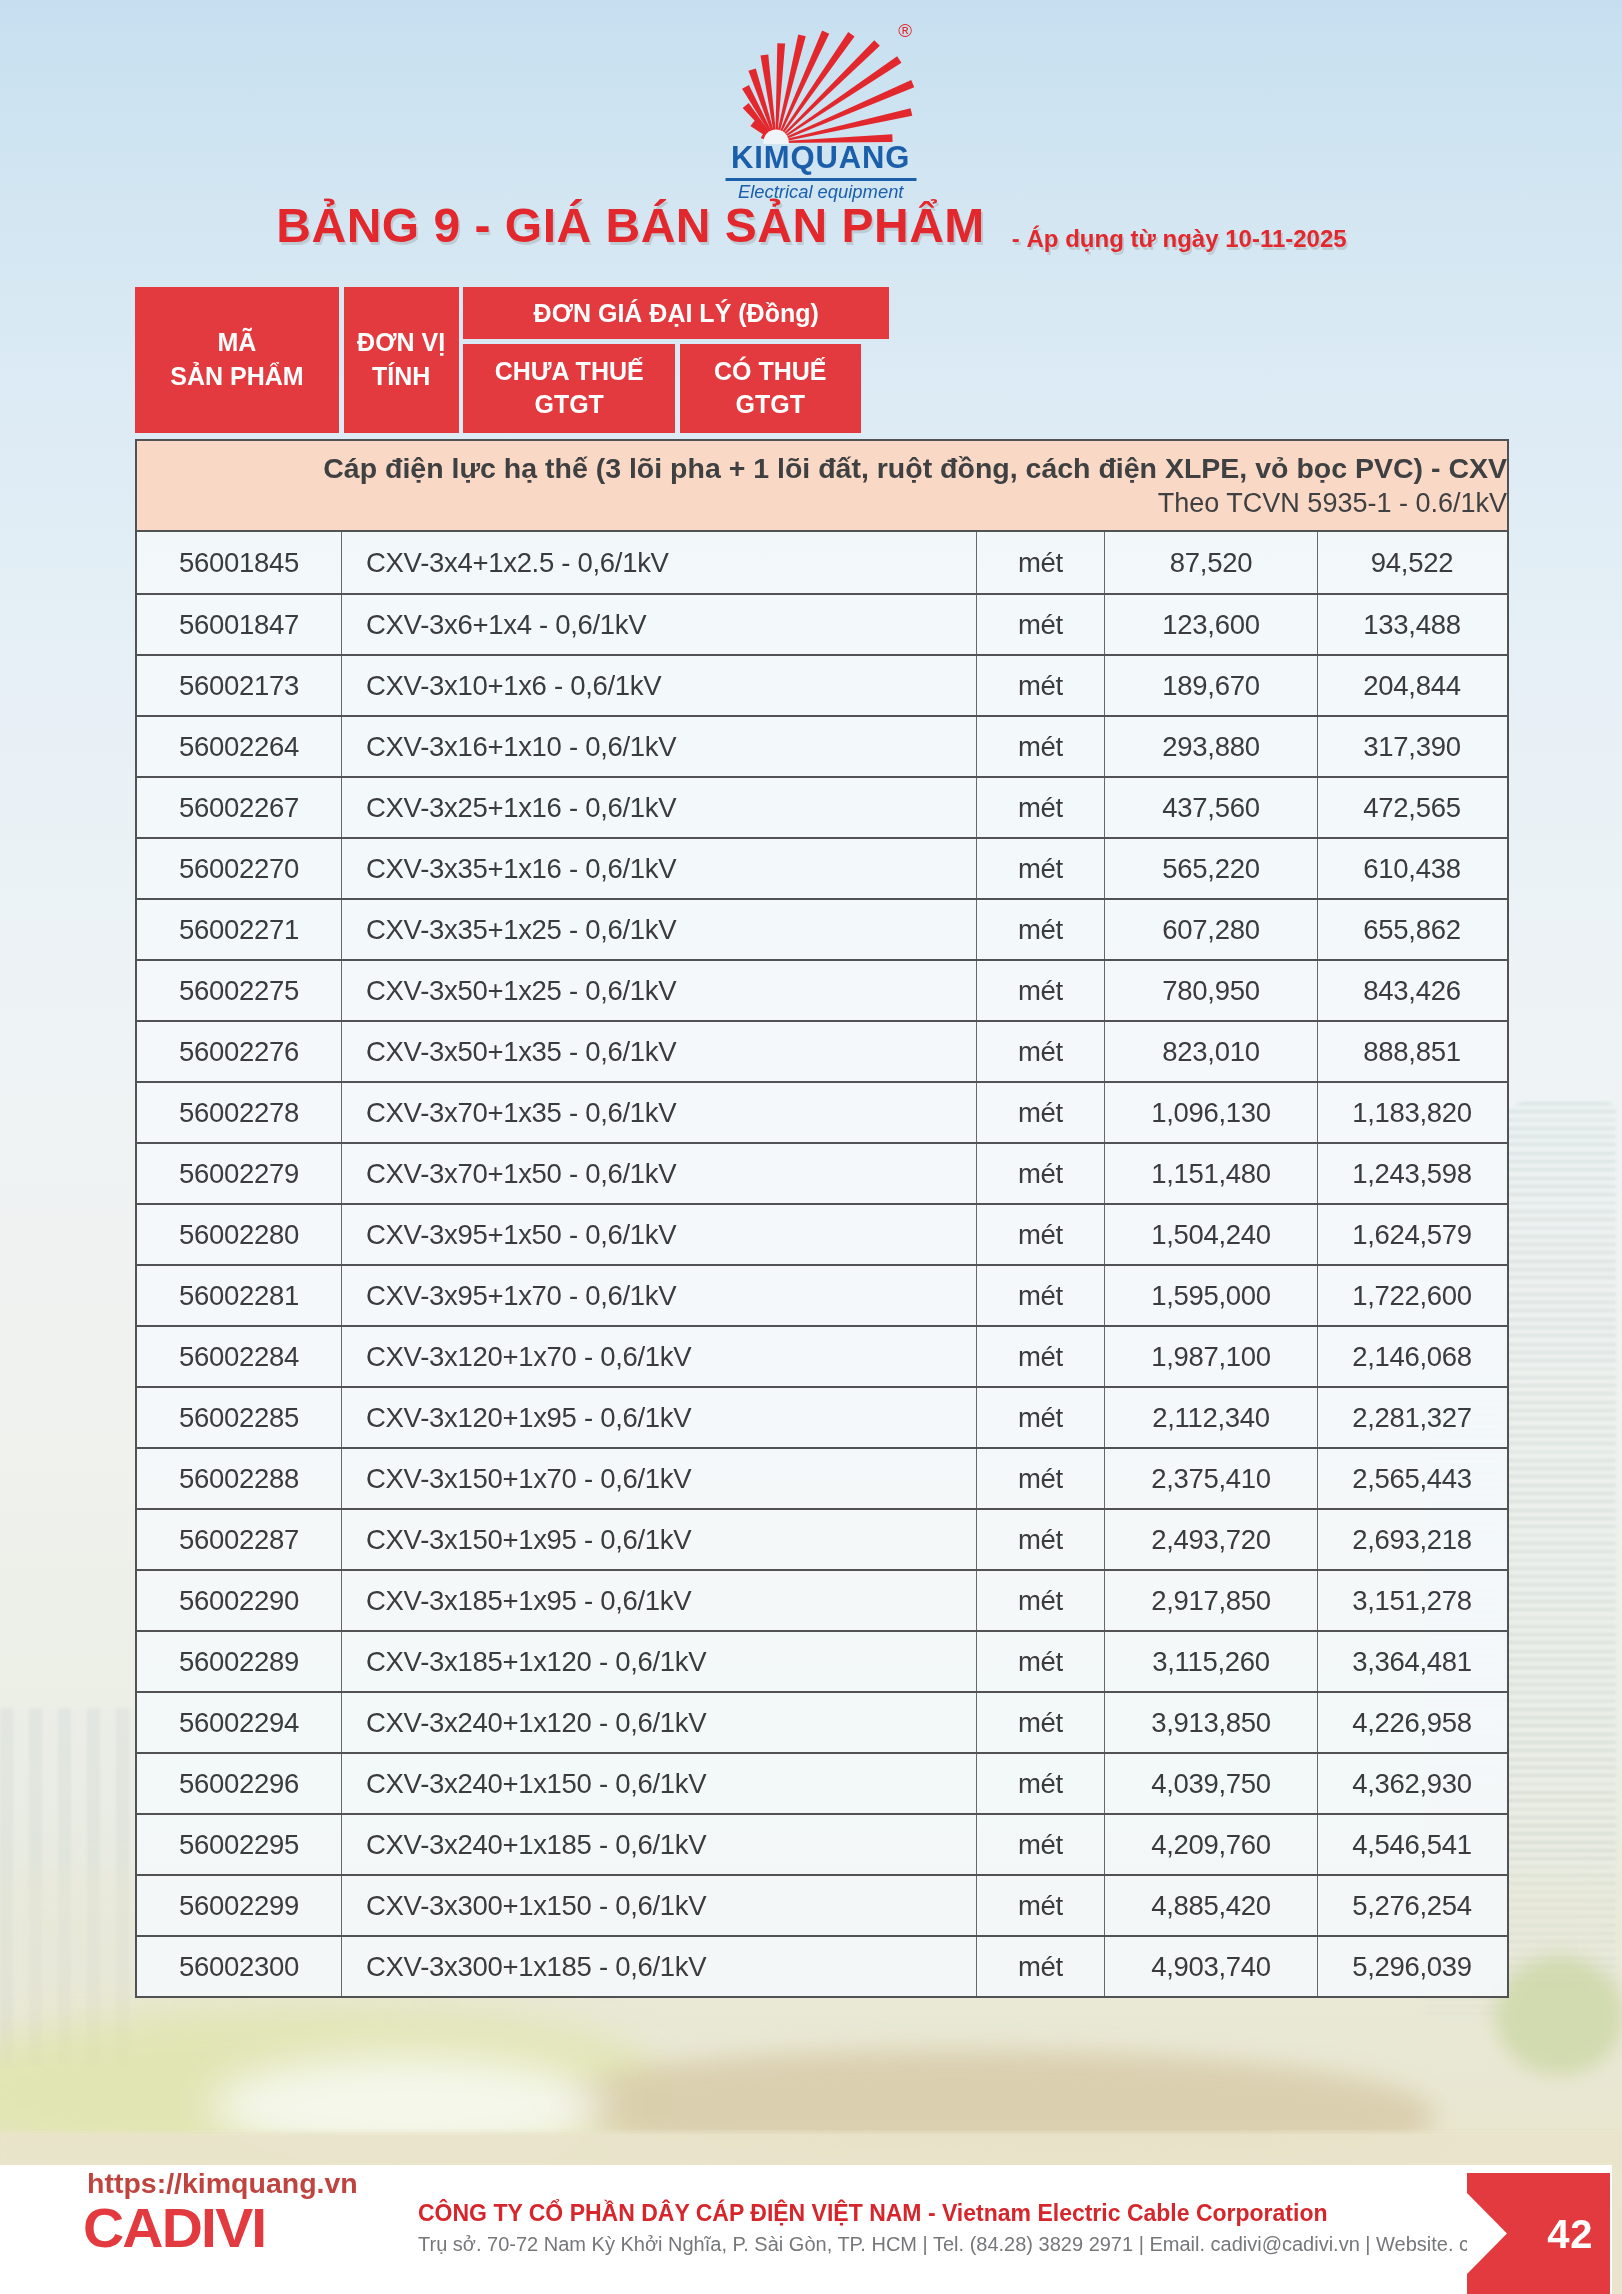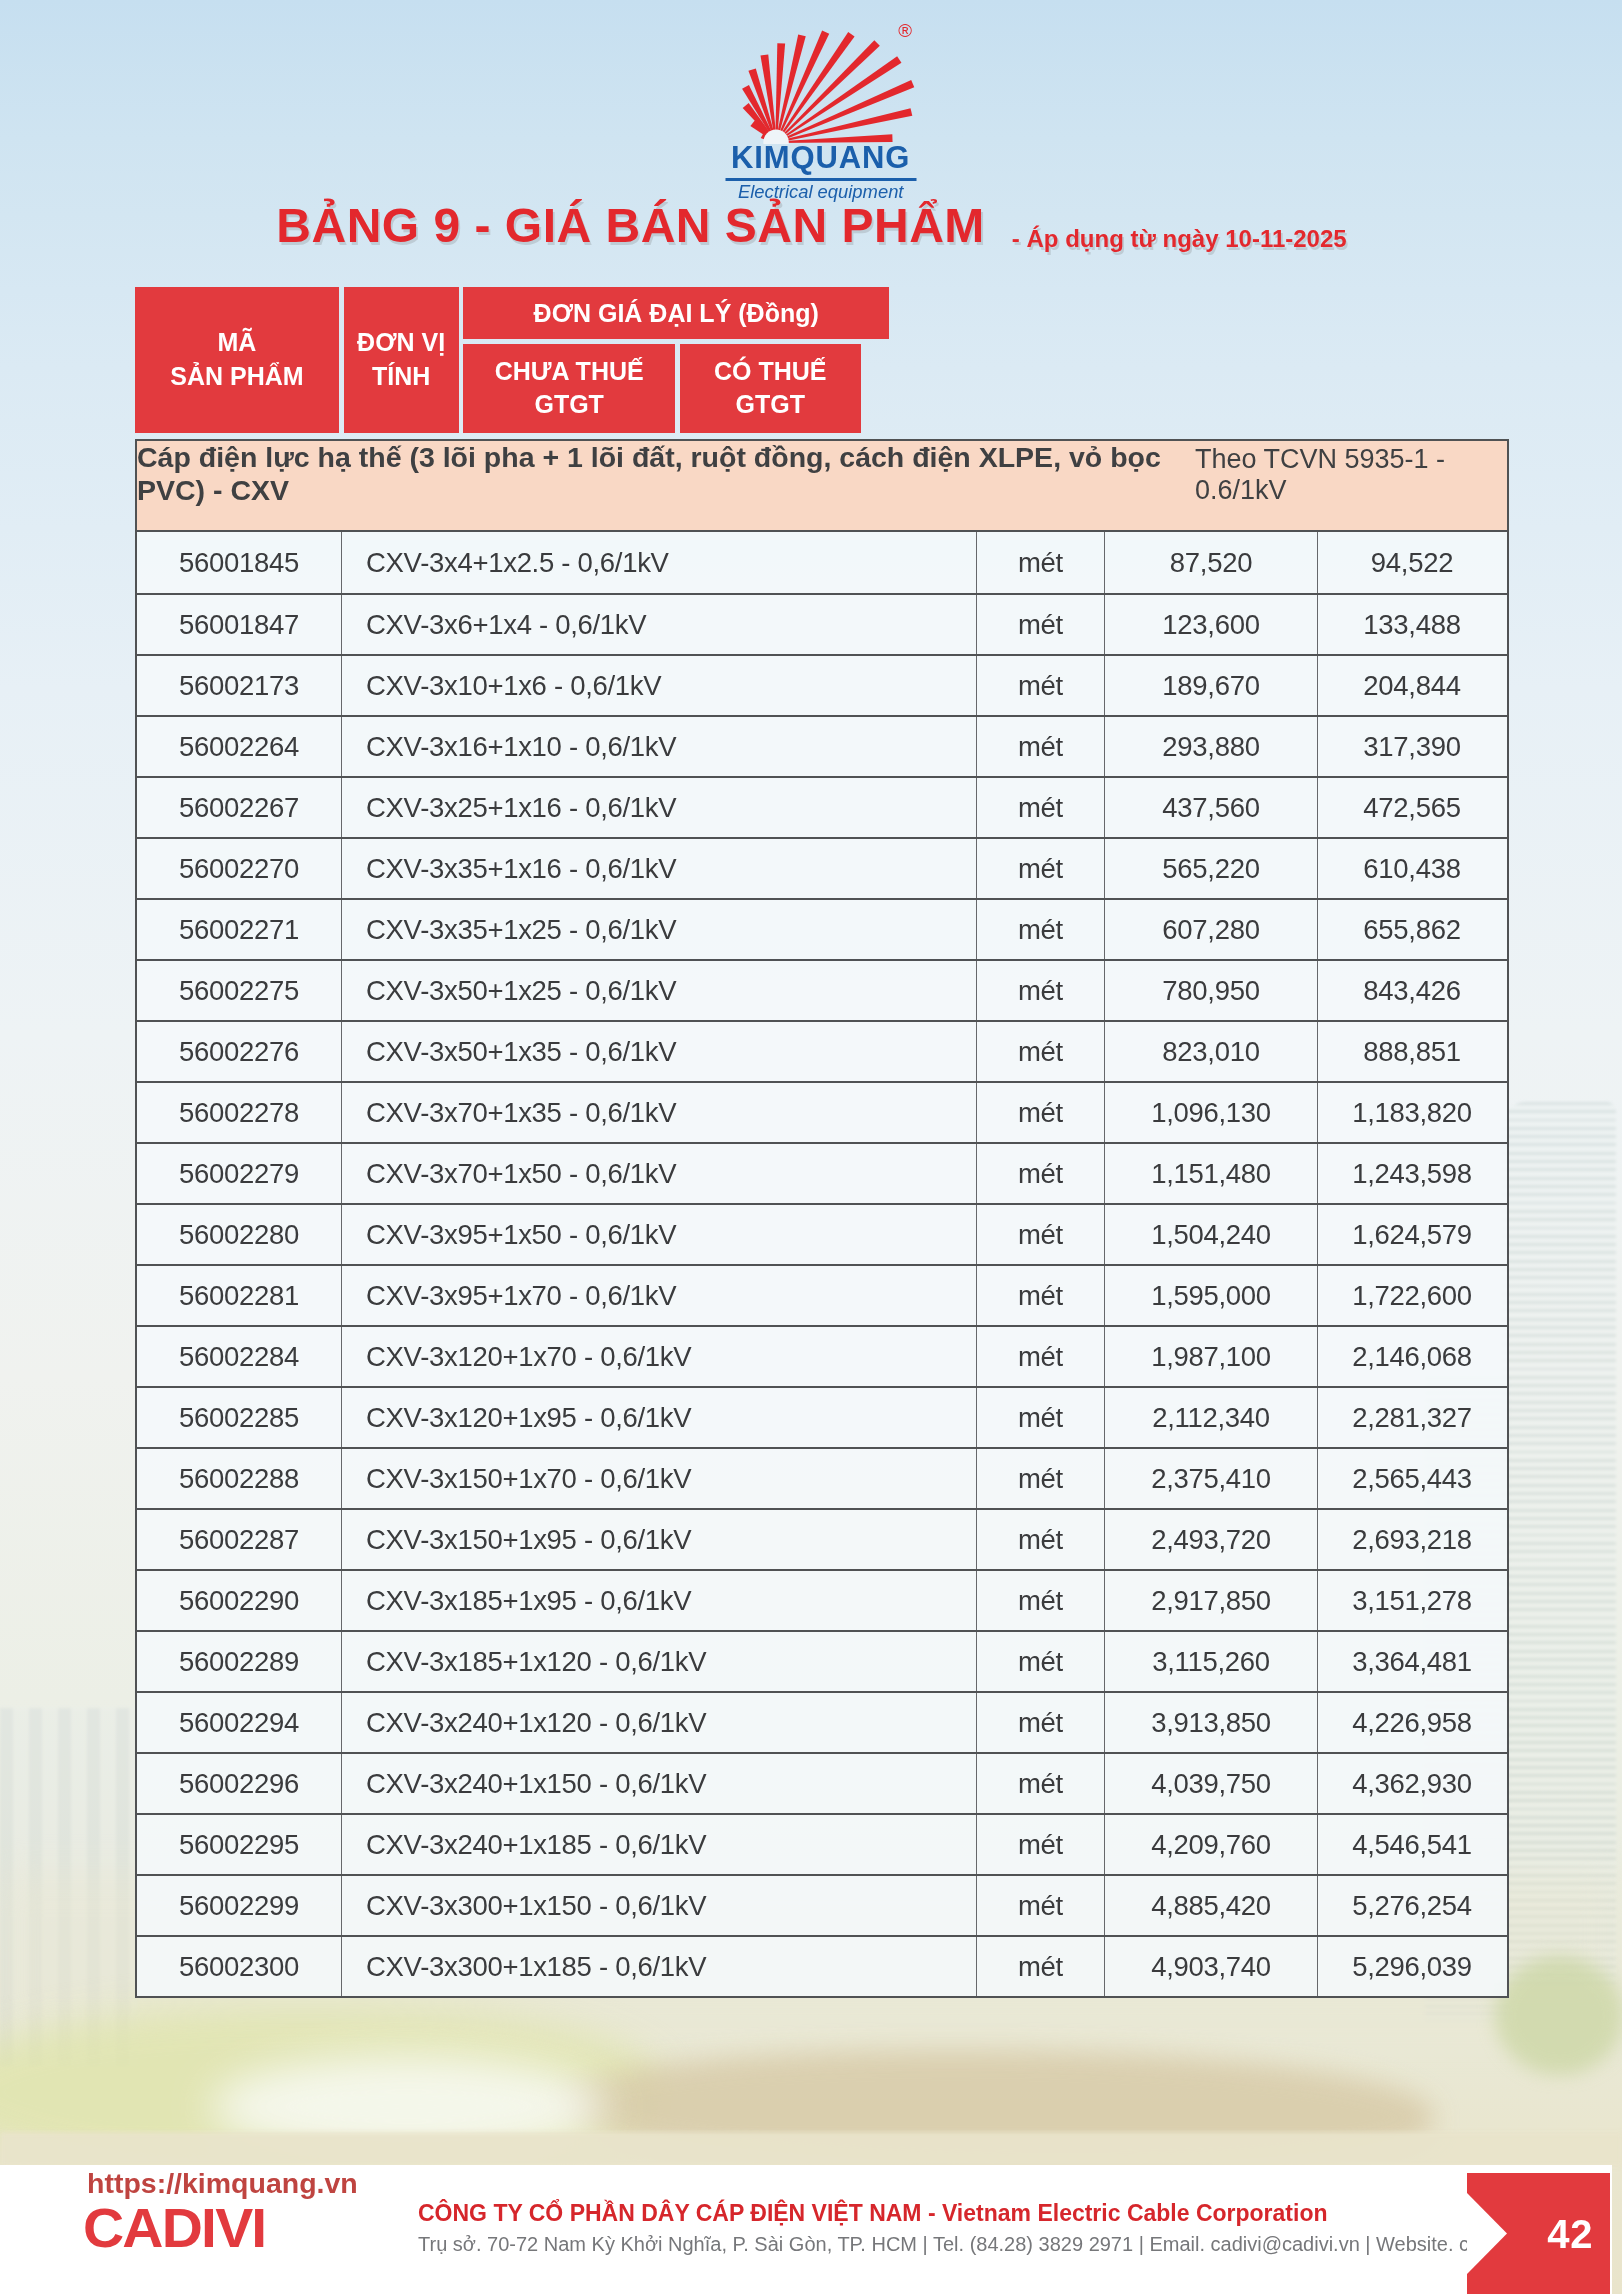--- a/index.html
+++ b/index.html
@@ -61,21 +61,21 @@
   .th-unit{width:115px;}
   .th-price{width:426px;background:transparent;display:flex;flex-direction:column;gap:4.6px;padding:0;}
   .th-price .group{background:var(--red-header);height:52px;display:flex;align-items:center;justify-content:center;
     font-size:25px;font-weight:600;}
   .th-price .subs{flex:1;display:flex;gap:4.6px;}
   .th-price .subs .th{flex-direction:column;justify-content:center;}
   .sub-ex{width:212px;}
   .sub-inc{width:181px;}
   .table-frame{margin-top:6.4px;border:2.8px solid var(--border-dark);background:transparent;}
   .section-band{height:91px;background:var(--section-bg);border-bottom:2.8px solid var(--border-dark);
-    display:flex;flex-direction:row;align-items:flex-start;justify-content:center;color:#3F4042;}
+    display:flex;flex-direction:column;align-items:flex-end;justify-content:center;color:#3F4042;}
   .section-band .l1{font-weight:bold;font-size:28.5px;}
   .section-band .l2{font-size:27px;margin-top:2.8px;}
   .trow{display:grid;grid-template-columns:204px 635px 128px 213px 189px;height:61px;
     background:rgba(244,248,251,.9);}
   .trow + .trow{border-top:2.8px solid var(--border-dark);}
   .cell{display:flex;align-items:center;justify-content:center;font-size:27.5px;color:var(--ink);
     letter-spacing:-0.3px;}
   .cell + .cell{border-left:1.8px solid var(--border-mid);}
   .c-name{justify-content:flex-start;padding-left:24px;}
   

